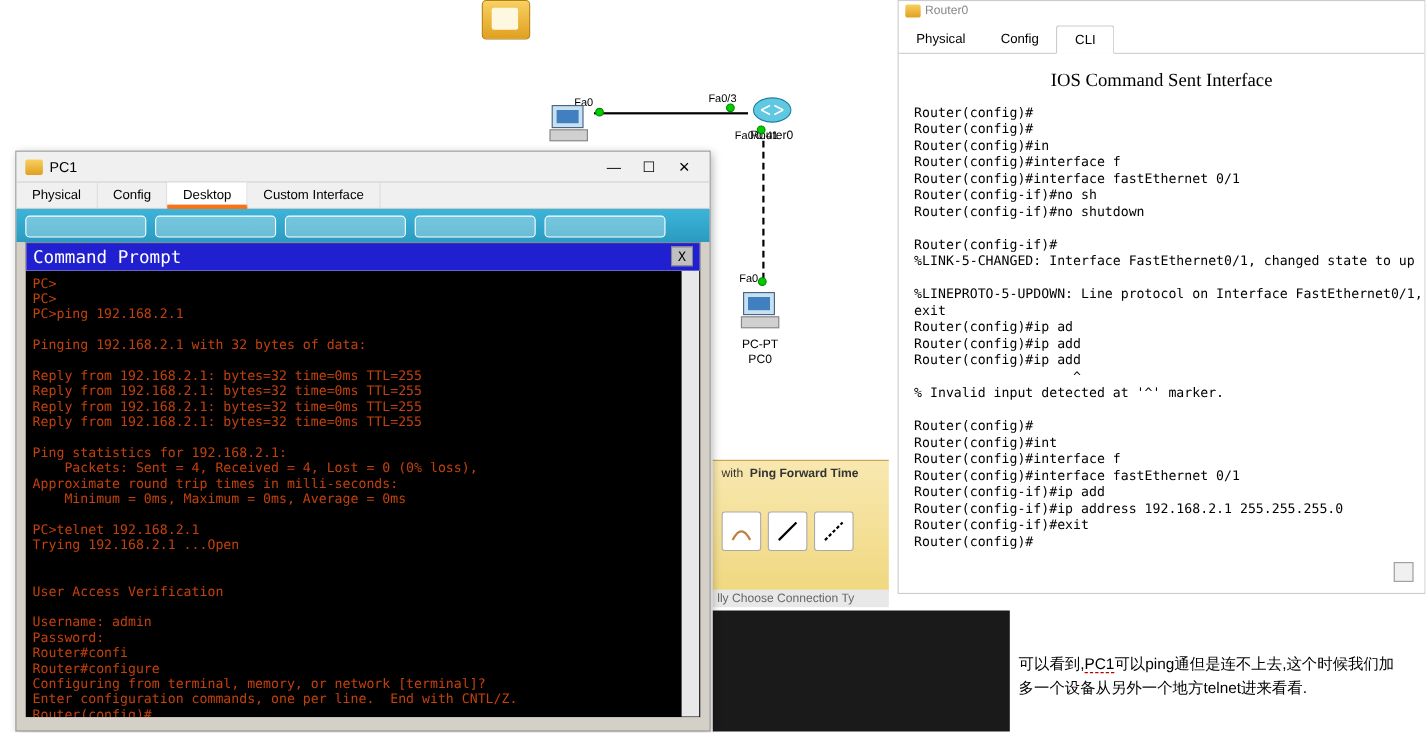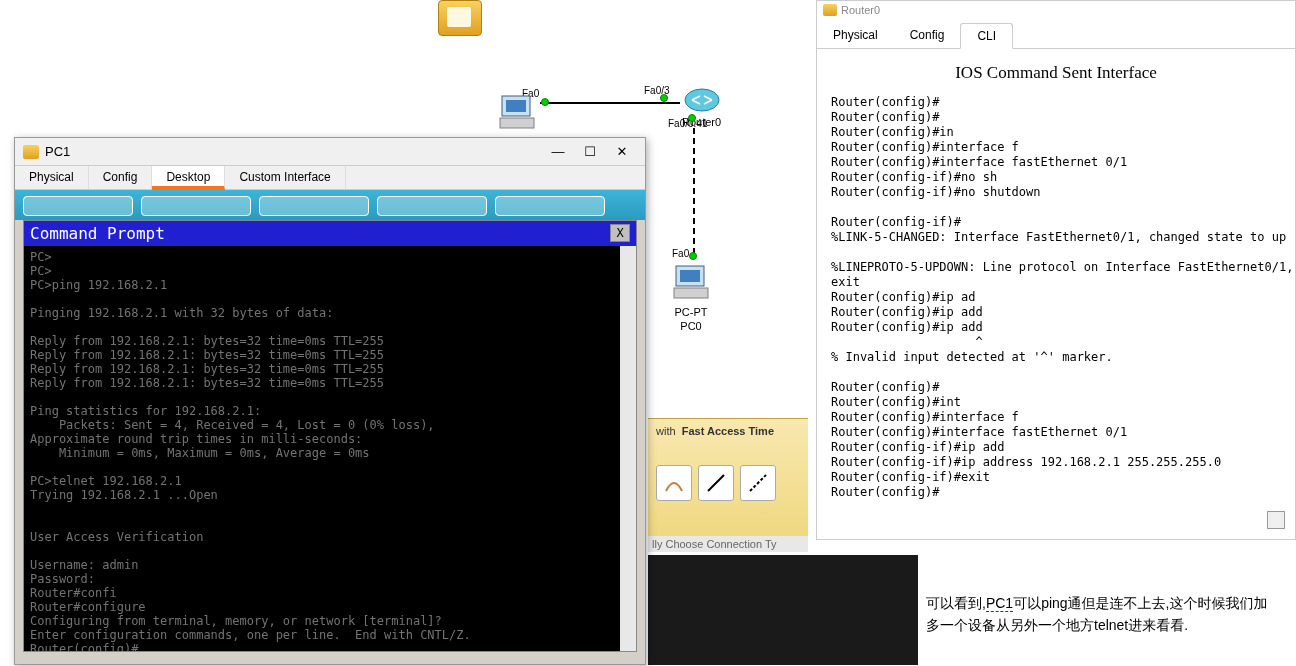--- a/index.html
+++ b/index.html
@@ -26,21 +26,21 @@
 .tab-row { display: flex; background: #f0f0f0; border-bottom: 1px solid #ccc; height: 24px; }
 .tab { padding: 4px 14px; font-size: 12px; cursor: pointer; border-right: 1px solid #ddd; }
 .tab.active { background: #fff; border-bottom: 4px solid #f97316; margin-bottom: -1px; }
 
 .desktop-bg { background: linear-gradient(#3db5d8, #2a9bc0); height: 30px; padding: 6px 8px; display: flex; gap: 8px; overflow: hidden; }
 .app-tile { width: 110px; height: 20px; background: rgba(255,255,255,0.3); border: 1px solid #fff; border-radius: 4px; }
 
 .cmd-window { margin: 0 8px 8px 8px; border: 1px solid #888; }
 .cmd-title { background: #2020d0; color: #fff; font-family: "SimSun", monospace; font-size: 16px; padding: 3px 6px; display: flex; justify-content: space-between; }
 .cmd-close { background: #c0c0c0; color: #000; width: 20px; height: 18px; display: flex; align-items: center; justify-content: center; font-size: 12px; border: 1px solid #888; cursor: pointer; }
-.cmd-body { background: #000; color: #737373; font-family: Consolas, monospace; font-size: 12px; padding: 4px 6px; height: 405px; overflow: auto; line-height: 14px; white-space: pre; position: relative; }
+.cmd-body { background: #000; color: #c2410c; font-family: Consolas, monospace; font-size: 12px; padding: 4px 6px; height: 405px; overflow: auto; line-height: 14px; white-space: pre; position: relative; }
 .cmd-scroll { position: absolute; right: 0; top: 0; width: 16px; height: 100%; background: #e8e8e8; }
 
 .router-window { position: absolute; right: 0; top: 0; width: 480px; height: 540px; background: #fff; border: 1px solid #ccc; }
 .router-title-row { display: flex; align-items: center; height: 18px; padding: 0 6px; color: #888; font-size: 11px; }
 .router-title-icon { width: 14px; height: 12px; background: linear-gradient(#f8d060,#e0a020); border-radius: 2px; margin-right: 4px; }
 .router-tab-row { display: flex; border-bottom: 1px solid #ccc; margin-top: 4px; }
 .router-tab { padding: 5px 16px; font-size: 12px; cursor: pointer; }
 .router-tab.active { background: #fff; border: 1px solid #ccc; border-bottom: 1px solid #fff; margin-bottom: -1px; border-radius: 3px 3px 0 0; }
 .cli-heading { text-align: center; font-size: 17px; font-family: Georgia, serif; padding: 14px 0 10px 0; }
 .cli-body { font-family: Consolas, monospace; font-size: 12px; padding: 2px 14px; line-height: 15px; white-space: pre; overflow: hidden; }
@@ -112,21 +112,21 @@
           <rect x="8" y="6" width="20" height="12" fill="#4080c0"></rect>
           <rect x="2" y="24" width="34" height="10" fill="#d0d0d0" stroke="#808080"></rect>
         </svg>
     </span>
     <span class="device-label">PC-PT</span>
     <span class="device-label">PC0</span>
   </div>
 </div>
 
 <div class="bottom-toolbar">
-  <div class="bottom-toolbar-text"><span>with</span>&nbsp;&nbsp;<b>Fast Access Time</b></div>
+  <div class="bottom-toolbar-text"><span>with</span>&nbsp;&nbsp;<b>Ping Forward Time</b></div>
   <div class="tool-icons">
     <div class="tool-icon">
         <svg width="24" height="24">
           <path d="M4 20 Q12 4 20 20" stroke="#c08040" stroke-width="2" fill="none"></path>
         </svg>
       </div>
     <div class="tool-icon">
         <svg width="24" height="24">
           <line x1="4" y1="20" x2="20" y2="4" stroke="#000" stroke-width="2"></line>
         </svg>

